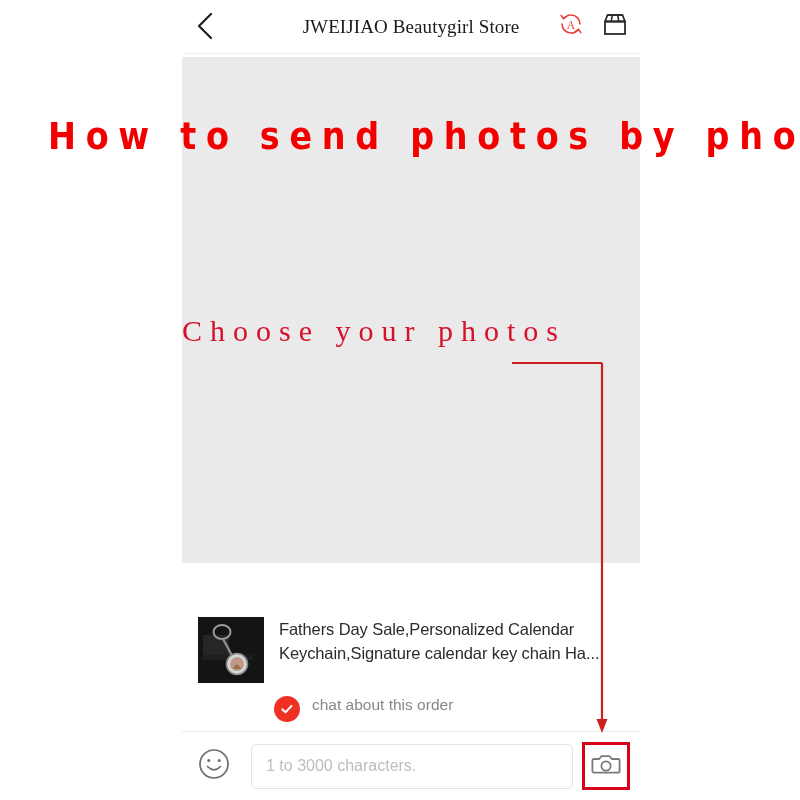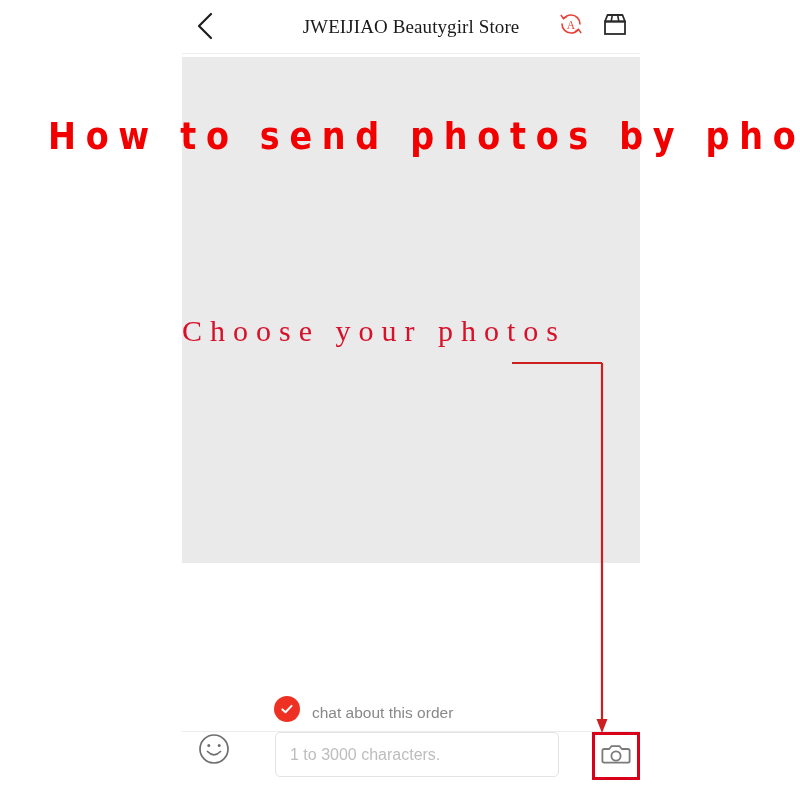--- a/index.html
+++ b/index.html
@@ -122,21 +122,21 @@
     font-size: 16.5px;
     line-height: 24px;
     color: #2b2b2b;
     letter-spacing: -0.1px;
   }
   .chat-row {
     position: absolute;
     left: 92px;
     top: 96px;
     display: flex;
-    align-items: flex-end;
+    align-items: flex-start;
   }
   .check-circle {
     width: 26px;
     height: 26px;
     border-radius: 50%;
     background: #ef3124;
     display: flex;
     align-items: center;
     justify-content: center;
     flex: 0 0 26px;
@@ -157,22 +157,21 @@
     background: #ececec;
   }
   .bottom-bar {
     position: absolute;
     left: 0;
     top: 732px;
     width: 458px;
     height: 68px;
     background: #ffffff;
     display: flex;
-    align-items: flex-start;
-    gap: 24px;
+    align-items: center;
   }
   .emoji-btn {
     margin-left: 13px;
     width: 38px;
     height: 38px;
     display: flex;
     align-items: center;
     justify-content: center;
     flex: 0 0 38px;
   }
@@ -286,20 +285,37 @@
             </svg>
           </span>
         </div>
 
       </div>
     </div>
 
     <div class="gray-region"></div>
 
     <div class="product-card">
+      <div class="product-row">
+
+        <div class="product-thumb">
+          <svg width="66" height="66" viewBox="0 0 66 66">
+            <rect x="0" y="0" width="66" height="66" fill="#141414"></rect>
+            <rect x="5" y="18" width="26" height="22" fill="#262626"></rect>
+            <rect x="5" y="38" width="50" height="5" fill="#1e1e1e"></rect>
+            <ellipse cx="24" cy="15" rx="8.5" ry="7" fill="none" stroke="#9a9a9a" stroke-width="2"></ellipse>
+            <path d="M25 22 L30 31 L34 39" fill="none" stroke="#8e8e8e" stroke-width="2.4"></path>
+            <circle cx="39" cy="47" r="10.5" fill="#d8d8d8" stroke="#8a8a8a" stroke-width="1.6"></circle>
+            <circle cx="39" cy="47" r="7" fill="#c09a86"></circle>
+            <path d="M35 52 q4 -9 8 0 z" fill="#9a6f57"></path>
+          </svg>
+        </div>
+
+        <div class="product-title">Fathers Day Sale,Personalized Calendar Keychain,Signature calendar key chain Ha...</div>
+      </div>
 
       <div class="chat-row">
         <div class="check-circle">
           <svg width="16" height="16" viewBox="0 0 16 16">
             <polyline points="3.4,8.4 6.5,11.3 12.6,4.9" fill="none" stroke="#ffffff" stroke-width="2" stroke-linecap="round" stroke-linejoin="round"></polyline>
           </svg>
         </div>
         <div class="chat-label">chat about this order</div>
       </div>
     </div>

